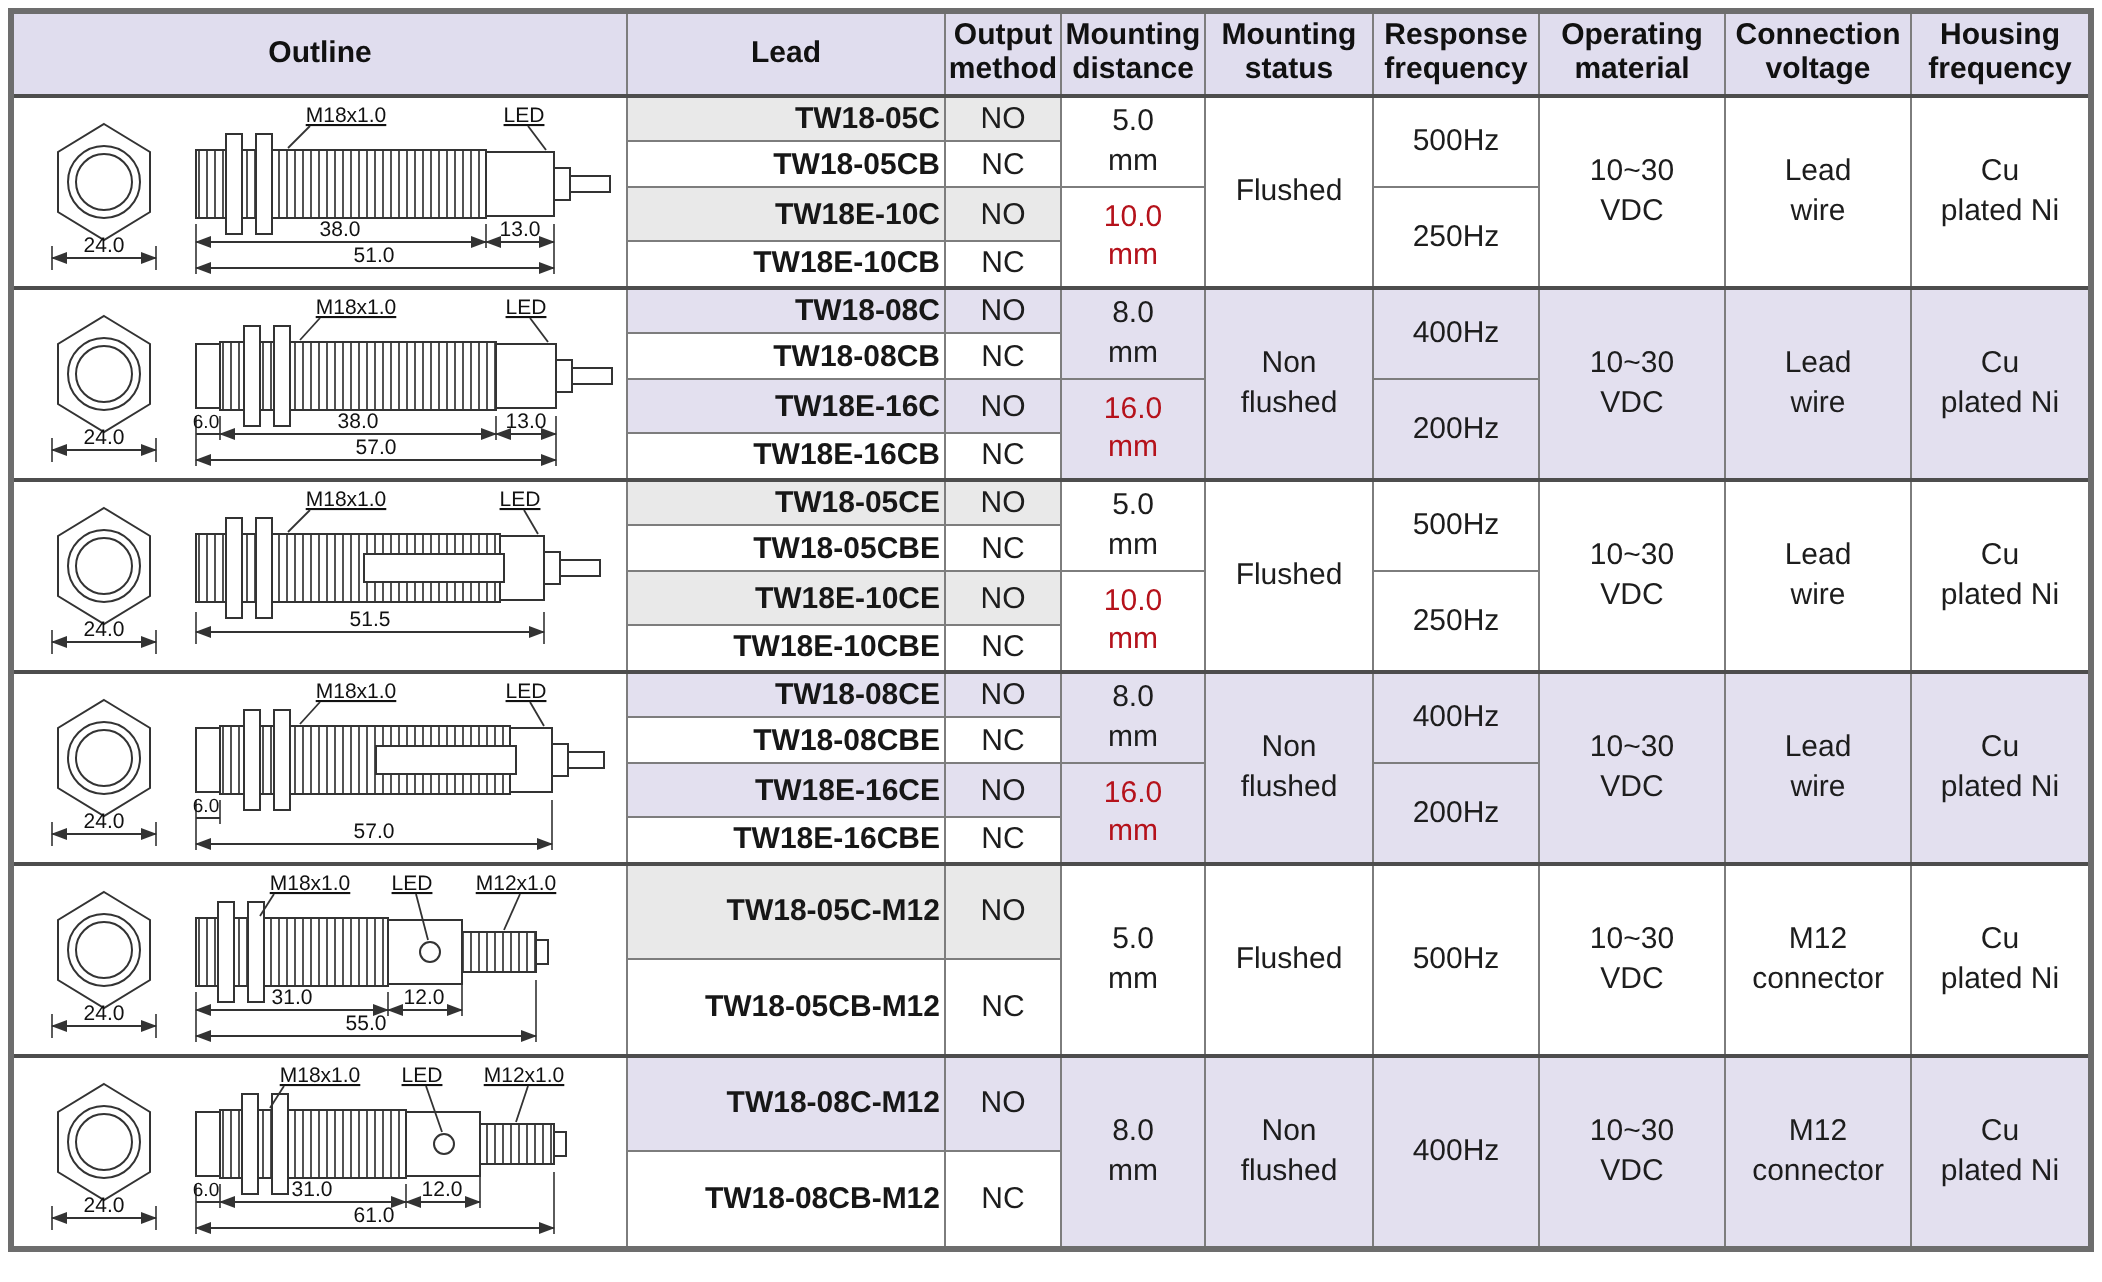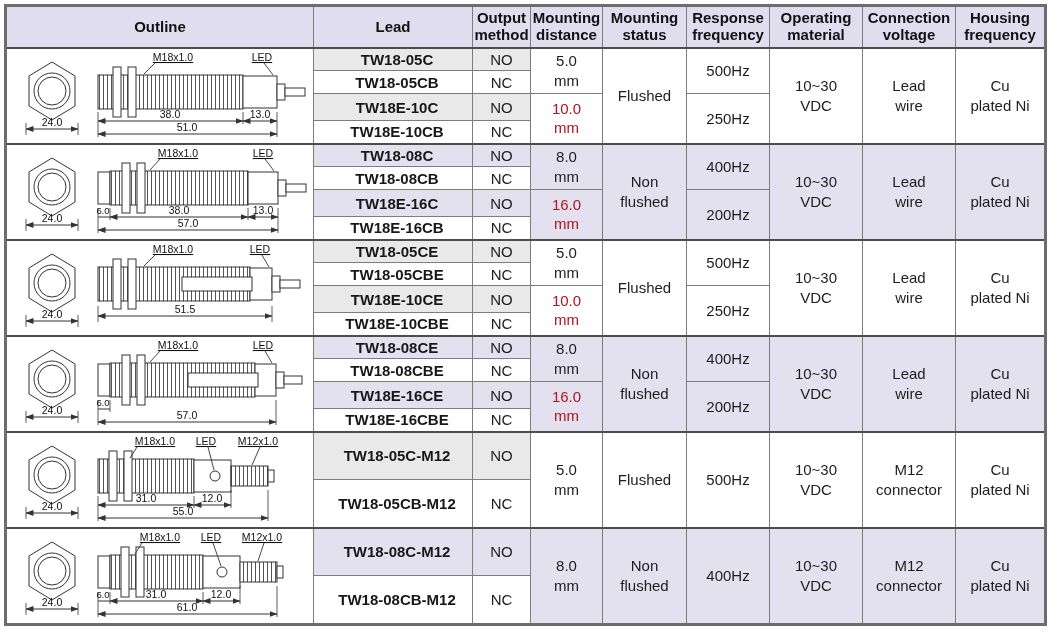--- a/index.html
+++ b/index.html
@@ -7,21 +7,21 @@
   table{border-collapse:collapse;table-layout:fixed;width:1041px;border:3px solid #6d6d6d;}
   th,td{border:1px solid #7d7d7d;box-sizing:border-box;overflow:hidden;}
   thead th{
     background:#e0ddee;color:#111;font-weight:bold;font-size:15px;line-height:1.1;
     height:42px;white-space:pre-line;border-bottom:2px solid #4d4d4d;
   }
   tbody td{font-size:15px;color:#1d1d1d;text-align:center;padding:1px 2px;}
   tr.gfirst td{border-top:2px solid #4d4d4d;}
   tr.r4 td{height:23px;}
   tr.r2 td{height:47px;}
-  td.model{font-weight:bold;text-align:center;padding-left:10px;font-size:15px;color:#171717;}
+  td.model{font-weight:bold;text-align:right;padding-left:10px;font-size:15px;color:#171717;}
   td.outline{background:#fff;padding:0;}
   .shade{background:#e9e9e9;}
   .lav{background:#e3e0ef;}
   .red{color:#b5121b;margin-top:28px;}
   .pre{white-space:pre-line;line-height:1.3;}
   svg.draw{display:block;margin:1px auto;}
   svg .ln{stroke:#333;fill:#fff;stroke-width:1;}
   svg .nf{stroke:#333;fill:none;stroke-width:1;}
   svg .thr{stroke:#333;fill:url(#thr);stroke-width:1;}
   svg .dim{stroke:#333;stroke-width:1;}

